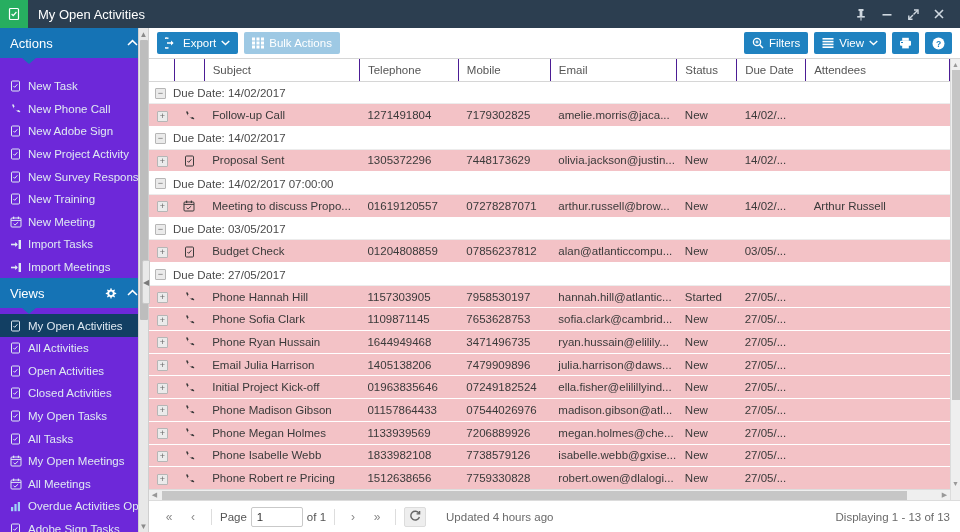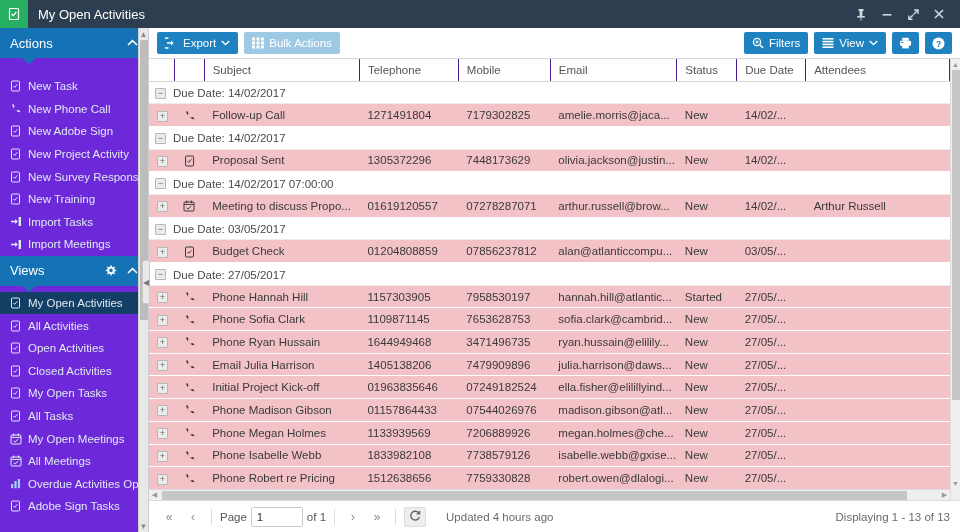--- a/index.html
+++ b/index.html
@@ -269,20 +269,32 @@
             <span class="ic">
               <svg width="11" height="12" viewBox="0 0 11 12">
                   <rect x="1.5" y="1" width="8" height="10" rx="1" fill="none" stroke="#dfe9f2" stroke-width="1"></rect>
                   <path d="M3.4 6 L4.7 7.3 L7.4 4.3" fill="none" stroke="#dfe9f2" stroke-width="1"></path>
                 </svg>
             </span>
             <span>New Training</span>
           </div>
           <div class="sb-item">
             <span class="ic">
+              <svg width="12" height="12" viewBox="0 0 12 12">
+                  <rect x="1" y="2" width="10" height="9" rx="1" fill="none" stroke="#dfe9f2" stroke-width="1"></rect>
+                  <path d="M1 4.4 H11" stroke="#dfe9f2" stroke-width="1"></path>
+                  <rect x="3" y="0.6" width="1.2" height="2.4" fill="#dfe9f2"></rect>
+                  <rect x="7.8" y="0.6" width="1.2" height="2.4" fill="#dfe9f2"></rect>
+                  <path d="M3.6 7.8 L5 9.1 L8.2 6.1" fill="none" stroke="#dfe9f2" stroke-width="1"></path>
+                </svg>
+            </span>
+            <span>New Meeting</span>
+          </div>
+          <div class="sb-item">
+            <span class="ic">
               <svg width="12" height="11" viewBox="0 0 12 11">
                   <path d="M1 5.5 H7" stroke="#dfe9f2" stroke-width="1.6"></path>
                   <path d="M5.2 3 L7.8 5.5 L5.2 8" fill="#dfe9f2"></path>
                   <rect x="8.6" y="1" width="2.4" height="9" fill="#dfe9f2"></rect>
                 </svg>
             </span>
             <span>Import Tasks</span>
           </div>
           <div class="sb-item">
             <span class="ic">

